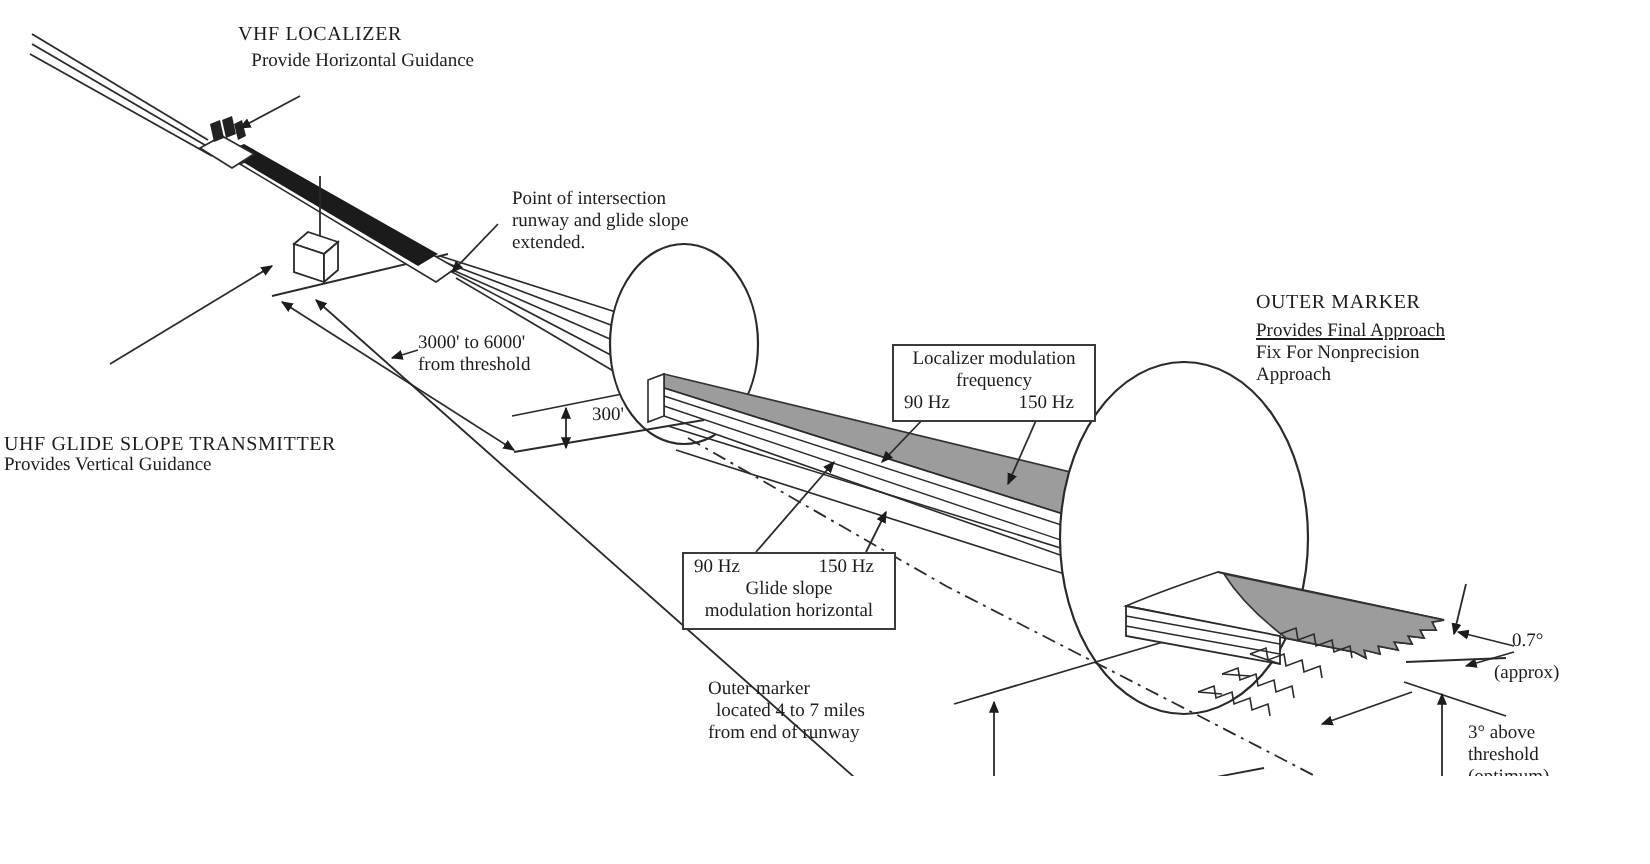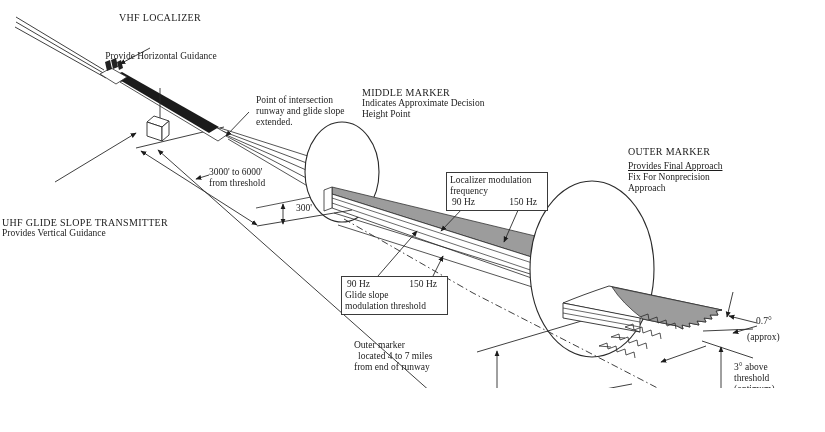--- a/index.html
+++ b/index.html
@@ -6,21 +6,21 @@
   #stage{
     position:relative;width:825px;height:388px;background:#ffffff;overflow:hidden;
     font-family:"Liberation Serif","DejaVu Serif",serif;color:#1c1c1c;
   }
   #stage svg{position:absolute;left:0;top:0;}
   .lbl{position:absolute;font-size:9.5px;line-height:11px;white-space:nowrap;}
   .lbl.center{text-align:center;}
   .caps{font-size:10px;letter-spacing:.3px;}
   .boxed{
     position:absolute;border:1px solid #3a3a3a;background:#fff;
-    font-size:9.5px;line-height:11px;padding:2px 3px;box-sizing:border-box;text-align:left;
+    font-size:9.5px;line-height:11px;padding:2px 3px;box-sizing:border-box;text-align:center;
   }
   .hzrow{display:flex;justify-content:space-between;padding:0 7px 0 2px;}
   .indent1{padding-left:4px;}
   .gap-top{margin-top:4px;text-decoration:underline;}
 </style>
 </head>
 <body>
 
 <div id="stage">
 
@@ -121,33 +121,28 @@
       <line x1="757" y1="323" x2="729" y2="316" marker-end="url(#ah)"></line>
       <line x1="757" y1="326" x2="733" y2="333" marker-end="url(#ah)"></line>
       <line x1="703" y1="331" x2="753" y2="329"></line>
       <line x1="702" y1="341" x2="753" y2="358"></line>
       <line x1="706" y1="346" x2="661" y2="362" marker-end="url(#ah)"></line>
       <line x1="721" y1="347" x2="721" y2="416" marker-start="url(#ah)" marker-end="url(#ah)"></line>
     </g>
   </svg>
 
   <div class="lbl caps center" style="left:97px;top:12px;width:126px;">VHF LOCALIZER</div>
-  <div class="lbl center" style="left:85px;top:51px;width:152px;">Provide Horizontal Guidance</div>
+  <div class="lbl center" style="left:85px;top:26px;width:152px;text-align:right;">Provide Horizontal Guidance</div>
 
   <div class="lbl" style="left:256px;top:95px;">
     <div>Point of intersection</div>
     <div>runway and glide slope</div>
     <div>extended.</div>
   </div>
 
-  <div class="lbl" style="left:362px;top:87px;width:154px;">
-    <div class="caps center">MIDDLE MARKER</div>
-    <div>Indicates Approximate Decision</div>
-    <div>Height Point</div>
-  </div>
 
   <div class="lbl" style="left:628px;top:146px;width:128px;">
     <div class="caps center">OUTER MARKER</div>
     <div class="center gap-top">Provides Final Approach</div>
     <div class="center">Fix For Nonprecision</div>
     <div class="center">Approach</div>
   </div>
 
   <div class="lbl" style="left:2px;top:193px;width:196px;margin-top:24px;">
     <div class="caps center">UHF GLIDE SLOPE TRANSMITTER</div>
@@ -169,21 +164,21 @@
       <span>150 Hz</span>
     </div>
   </div>
 
   <div class="boxed" style="left:341px;top:276px;width:107px;">
     <div class="hzrow">
       <span>90 Hz</span>
       <span>150 Hz</span>
     </div>
     <div>Glide slope</div>
-    <div>modulation threshold</div>
+    <div>modulation horizontal</div>
   </div>
 
   <div class="lbl" style="left:354px;top:340px;">
     <div>Outer marker</div>
     <div class="indent1">located 4 to 7 miles</div>
     <div>from end of runway</div>
   </div>
 
 
   <div class="lbl" style="left:756px;top:316px;">0.7°</div>

